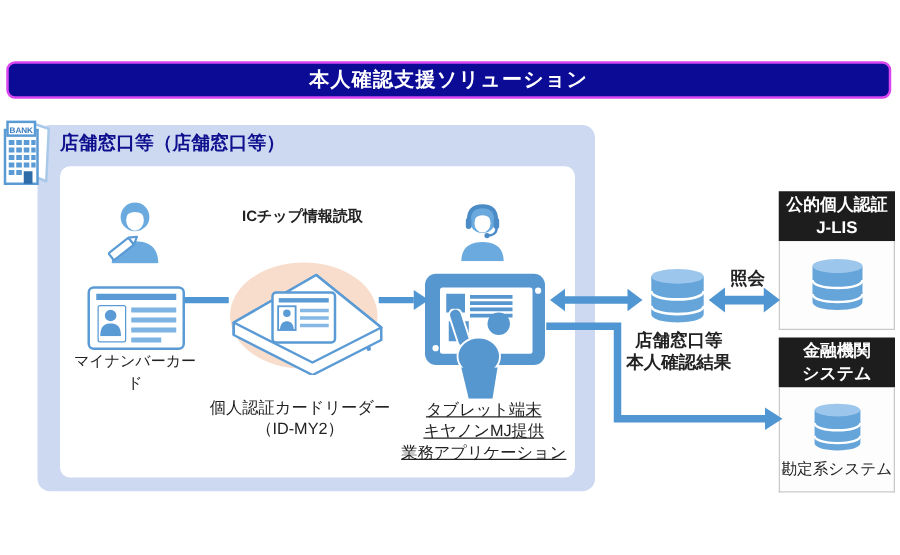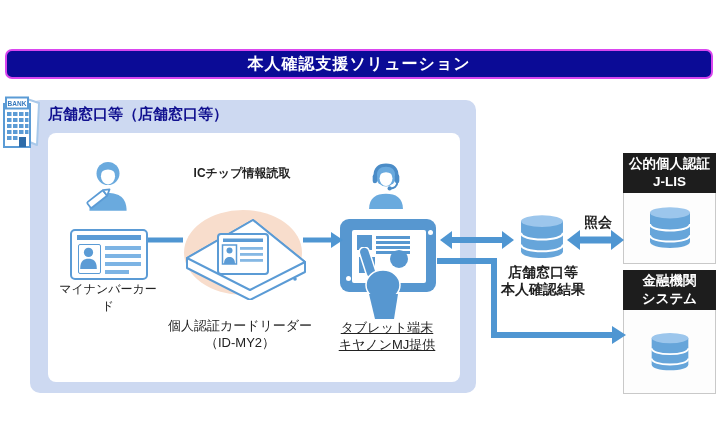--- a/index.html
+++ b/index.html
@@ -162,20 +162,21 @@
   <svg class="abs" style="left:353px;top:247px;z-index:5;" width="60" height="72" viewBox="0 0 60 72">
     <g fill="#5797d0">
       <rect x="6" y="0" width="10" height="32" rx="5" transform="rotate(-18 11 4)" stroke="#fff" stroke-width="1.5"></rect>
       <ellipse cx="30" cy="38" rx="17" ry="15" stroke="#fff" stroke-width="1.5"></ellipse>
       <path d="M16 47 L45 47 L41 72 L22 72 Z"></path>
     </g>
   </svg>
   <div class="abs lbl" style="left:308px;top:319px;width:158px;text-decoration:underline;">
     <span>タブレット端末</span><br>
     <span>キヤノンMJ提供</span><br>
+    <span>業務アプリケーション</span>
   </div>
 
   <svg class="abs" style="left:516px;top:211px;z-index:4;" width="52" height="52" viewBox="0 0 60 62">
     <path d="M5 12 L5 48 C5 53 16 56 30 56 C44 56 55 53 55 48 L55 12" fill="#66a5da"></path>
     <ellipse cx="30" cy="12" rx="25" ry="7" fill="#9cc6ec"></ellipse>
     <path d="M5 26 C5 31 16 34 30 34 C44 34 55 31 55 26" stroke="#fff" stroke-width="2.5" fill="none"></path>
     <path d="M5 40 C5 45 16 48 30 48 C44 48 55 45 55 40" stroke="#fff" stroke-width="2.5" fill="none"></path>
   </svg>
   <div class="abs lbl b" style="left:496px;top:264px;width:94px;font-size:14px;">
     <span>店舗窓口等</span><br>
@@ -204,20 +205,21 @@
       <span>金融機関</span><br>
       <span>システム</span>
     </div>
     <div class="bd" style="height:83px;">
       <svg width="44" height="46" viewBox="0 0 60 62">
         <path d="M5 12 L5 48 C5 53 16 56 30 56 C44 56 55 53 55 48 L55 12" fill="#66a5da"></path>
         <ellipse cx="30" cy="12" rx="25" ry="7" fill="#9cc6ec"></ellipse>
         <path d="M5 26 C5 31 16 34 30 34 C44 34 55 31 55 26" stroke="#fff" stroke-width="2.5" fill="none"></path>
         <path d="M5 40 C5 45 16 48 30 48 C44 48 55 45 55 40" stroke="#fff" stroke-width="2.5" fill="none"></path>
       </svg>
+      <div class="lbl" style="font-size:12.5px;margin-top:2px;">勘定系システム</div>
     </div>
   </div>
 
   <svg class="abs connectors" viewBox="0 0 720 444">
     <g stroke="#4f96d2" fill="#4f96d2">
       <line x1="148" y1="240" x2="183" y2="240" stroke-width="5"></line>
       <line x1="303" y1="240" x2="331" y2="240" stroke-width="5"></line>
       <polygon points="331,232 343,240 331,248" stroke="none"></polygon>
       <line x1="451" y1="240" x2="503" y2="240" stroke-width="6"></line>
       <polygon points="452,231 440,240 452,249" stroke="none"></polygon>

